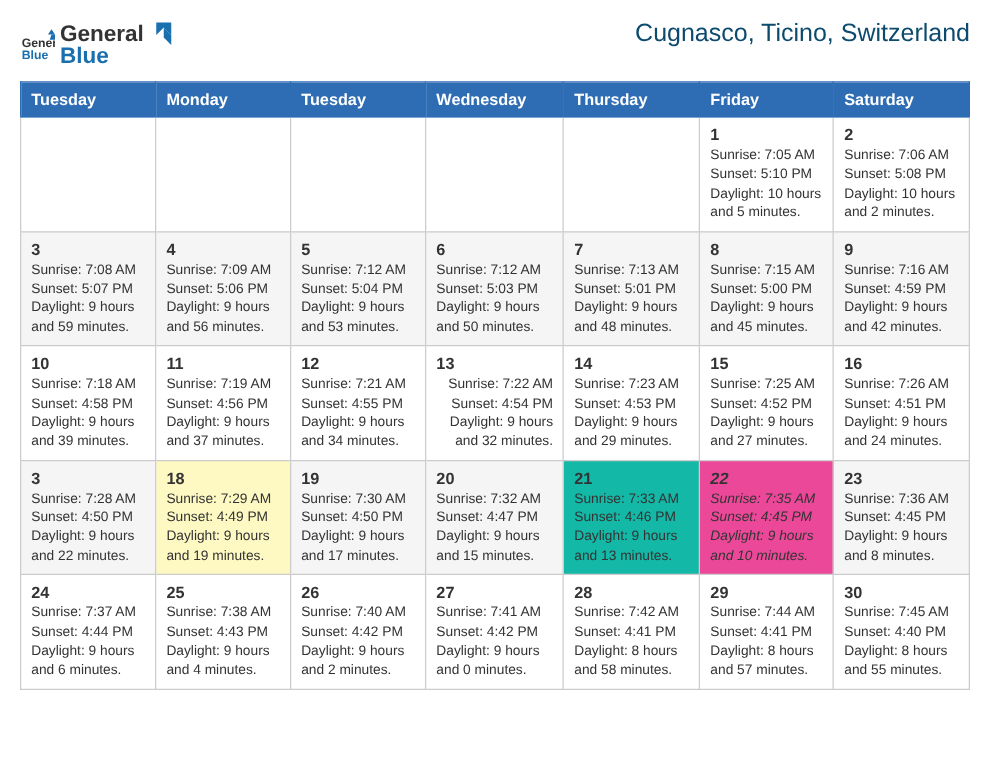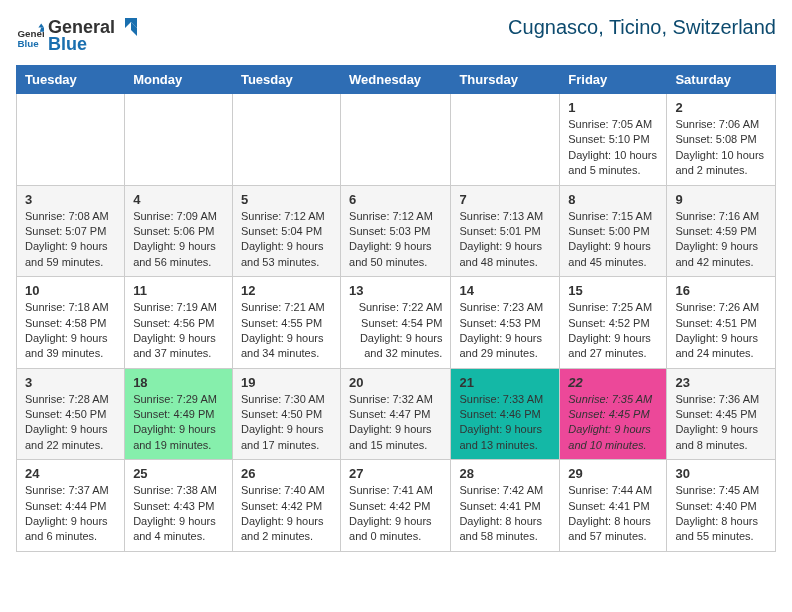--- a/index.html
+++ b/index.html
@@ -227,21 +227,21 @@
 Daylight: 9 hours and 24 minutes.</div>
         </td>
       </tr>
       <tr class="week-row">
         <td style="background: rgb(245, 245, 245);">
           <span class="day-number">3</span>
           <div class="day-info" style="white-space: pre-line;">Sunrise: 7:28 AM
 Sunset: 4:50 PM
 Daylight: 9 hours and 22 minutes.</div>
         </td>
-        <td style="background: #86efac;">
+        <td style="background: #fef9c3;">
           <span class="day-number">18</span>
           <div class="day-info" style="white-space: pre-line;">Sunrise: 7:29 AM
 Sunset: 4:49 PM
 Daylight: 9 hours and 19 minutes.</div>
         </td>
         <td style="background: rgb(245, 245, 245);">
           <span class="day-number">19</span>
           <div class="day-info" style="white-space: pre-line;">Sunrise: 7:30 AM
 Sunset: 4:50 PM
 Daylight: 9 hours and 17 minutes.</div>

